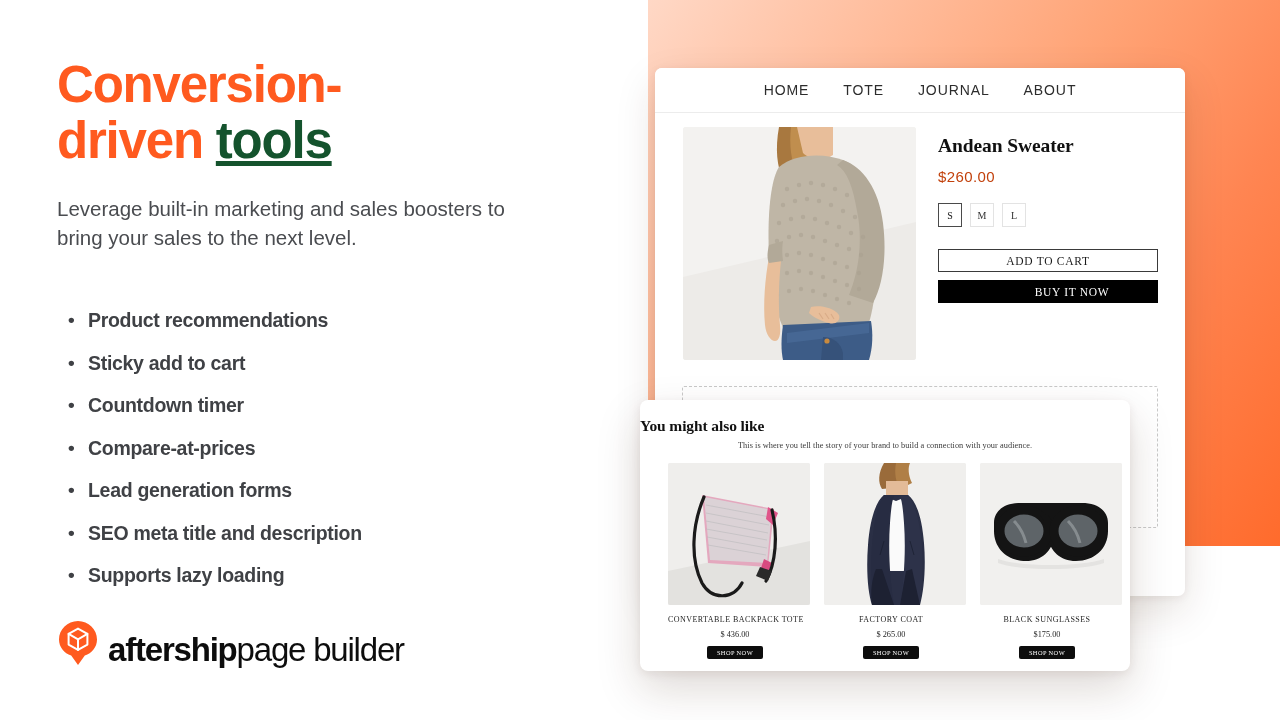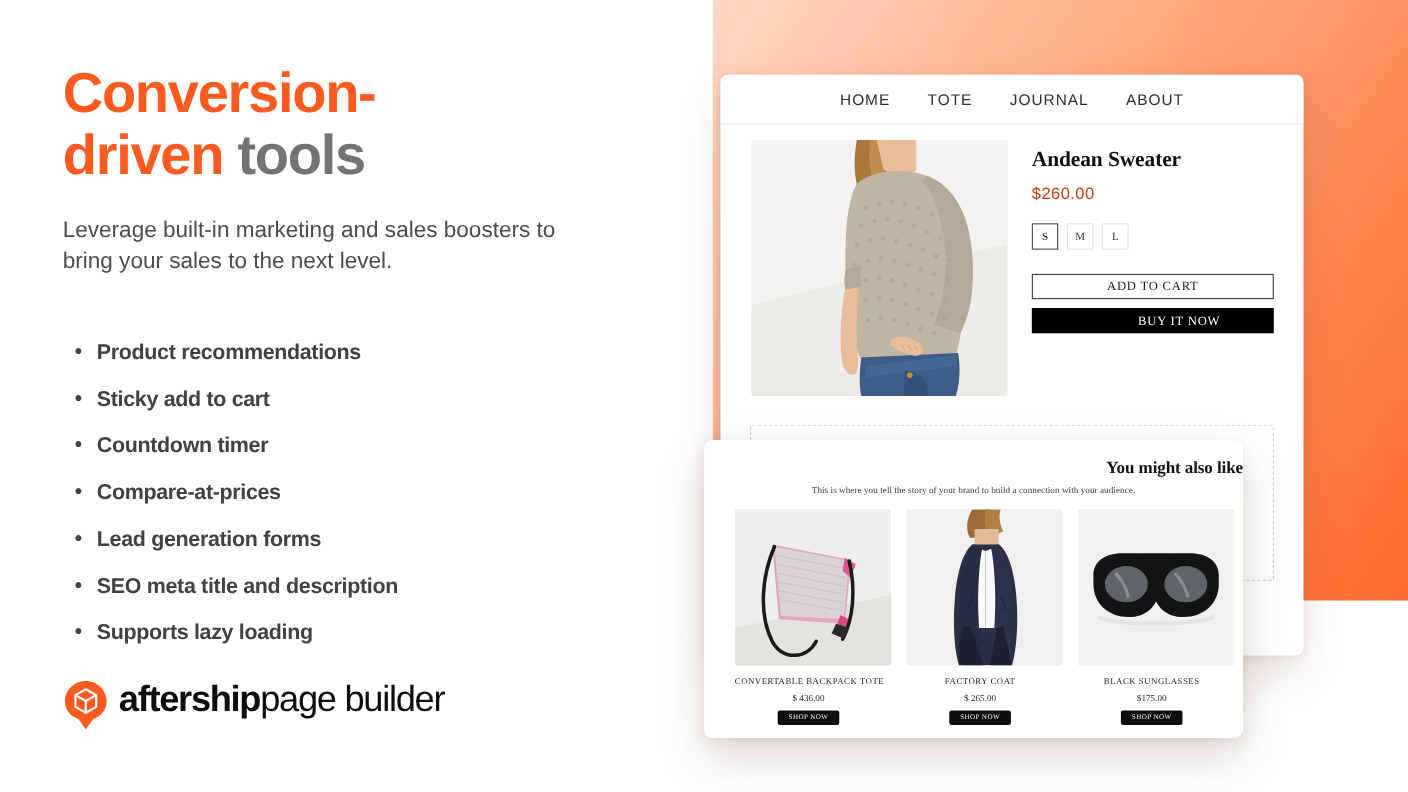--- a/index.html
+++ b/index.html
@@ -12,41 +12,41 @@
   #stage { position:relative; width:1280px; height:720px; background:#fff; }
 
   
   .left-panel { position:absolute; left:0; top:0; width:648px; height:720px; background:#fff; }
 
   .headline {
     position:absolute; left:57px; top:57px; width:470px;
     font-size:51px; line-height:56px; font-weight:700;
     letter-spacing:-1.2px; color:#FF5A1F;
   }
-  .headline .dark { color:#737373; }
+  .headline .dark { color:#14532d;text-decoration:underline; }
 
   .subhead {
     position:absolute; left:57px; top:194px; width:450px;
     font-size:20.5px; line-height:29px; color:#4A4C50; font-weight:400;
   }
 
   .feature-list { position:absolute; left:68px; top:310px; width:470px; }
   .feature-item {
     display:flex; align-items:flex-start;
     height:42.5px; font-size:19.5px; font-weight:700;
     color:#3F4145; letter-spacing:-0.3px;
   }
   .feature-bullet {
     width:20px; flex:0 0 20px; color:#3F4145;
     font-size:19px; line-height:1.05;
   }
   .feature-label { line-height:1.05; }
 
   
-  .logo-row { position:absolute; left:57px; top:618px; display:flex; align-items:flex-start; height:48px; }
+  .logo-row { position:absolute; left:57px; top:618px; display:flex; align-items:flex-end; height:48px; }
   .logo-mark { width:42px; height:46px; flex:0 0 42px; margin-right:9px; }
   .logo-text { font-size:33px; letter-spacing:-1.2px; line-height:1; white-space:nowrap; }
   .logo-text .bold { font-weight:700; color:#0D0D0D; }
   .logo-text .light { font-weight:400; color:#0D0D0D; }
 
   
   .orange-panel {
     position:absolute; left:558px; top:0; width:722px; height:546px;
     background:linear-gradient(125deg,#FFE2D5 0%, #FFC7AC 22%, #FFA375 52%, #FF8552 74%, #FF6B2C 100%);
     border-bottom-left-radius:88px;
@@ -101,21 +101,21 @@
     border:1px dashed #C9C9C9; border-radius:2px;
   }
 
   
   .reco-card {
     position:absolute; left:640px; top:400px; width:490px; height:271px;
     background:#fff; border-radius:8px; overflow:hidden;
     box-shadow:0 18px 44px rgba(60,30,10,0.17), 0 3px 10px rgba(60,30,10,0.08);
   }
   .reco-title {
-    text-align:right; font-family:"Liberation Serif", serif; font-weight:700;
+    text-align:left; font-family:"Liberation Serif", serif; font-weight:700;
     font-size:15.5px; color:#111; margin-top:17px; letter-spacing:-0.1px;
   }
   .reco-sub {
     text-align:center; font-family:"Liberation Serif", serif;
     font-size:8.3px; color:#3A3A3A; margin-top:6px; letter-spacing:0.05px;
   }
   .reco-grid { display:flex; gap:14px; padding:13px 20px 0 20px; }
   .reco-item { width:142px;padding-left:8px; }
   .reco-thumb {
     width:142px; height:142px; border-radius:2px; overflow:hidden;

